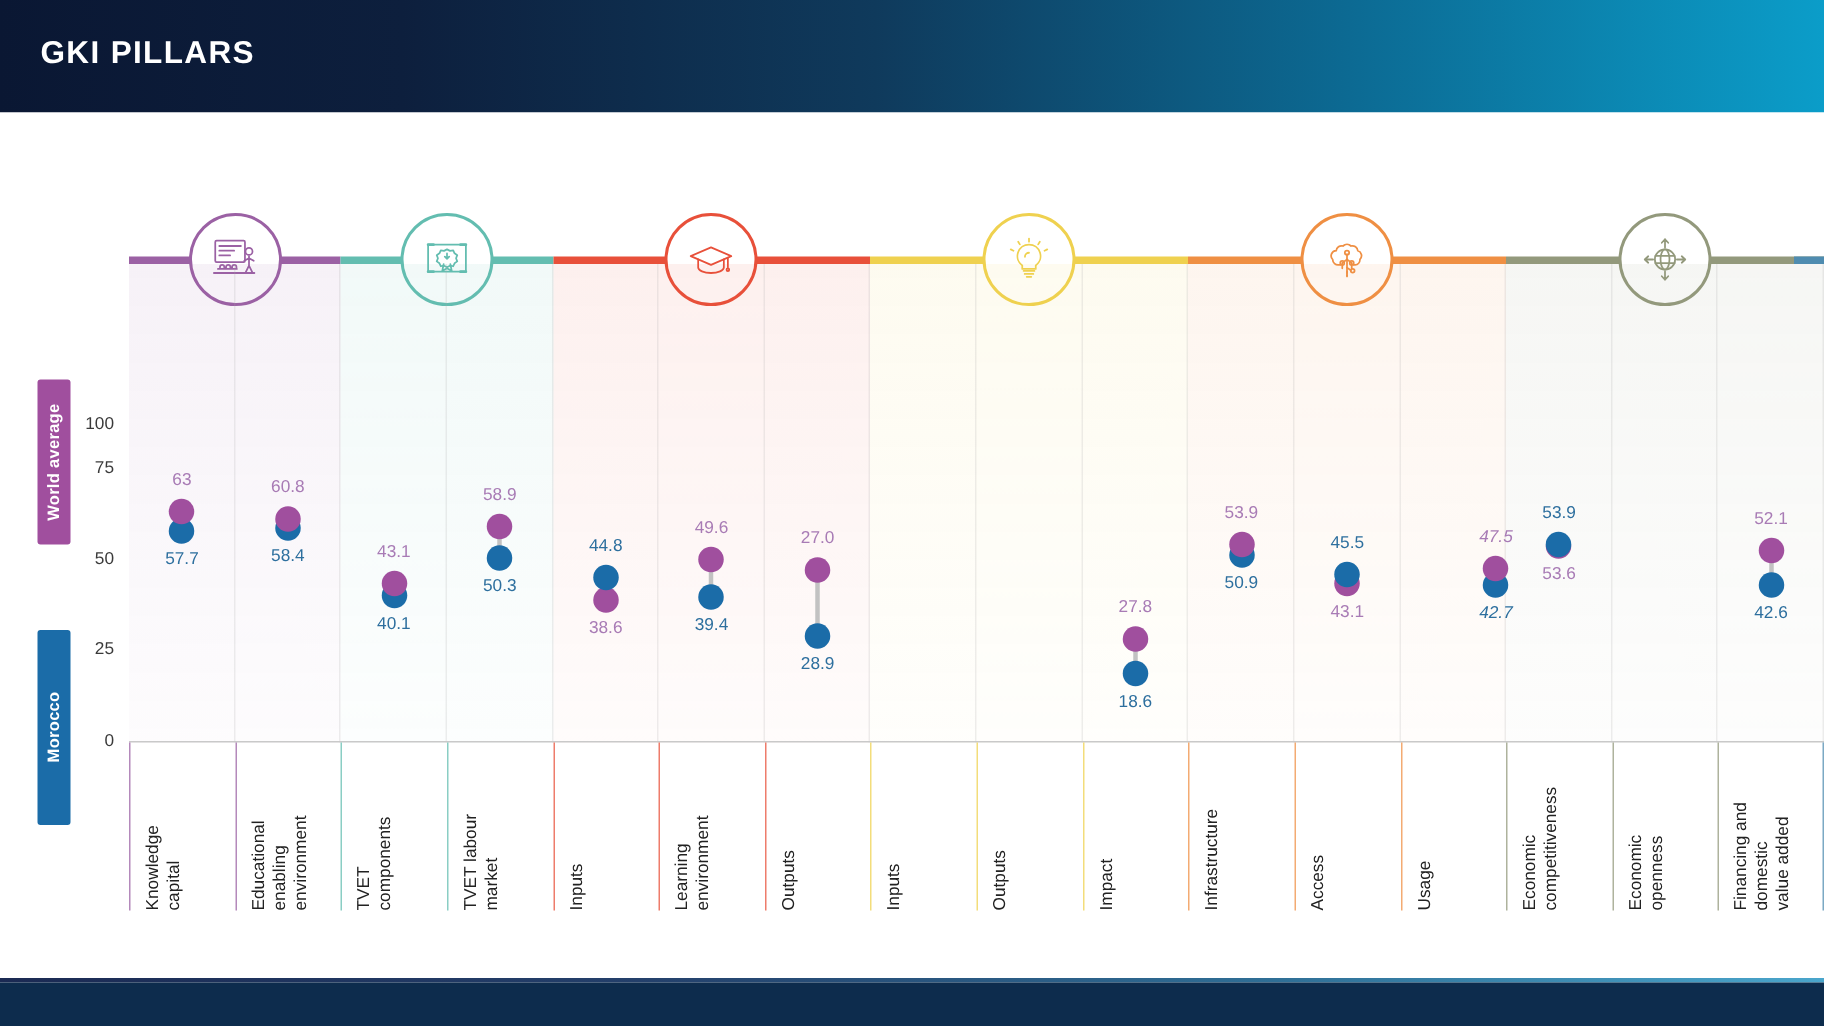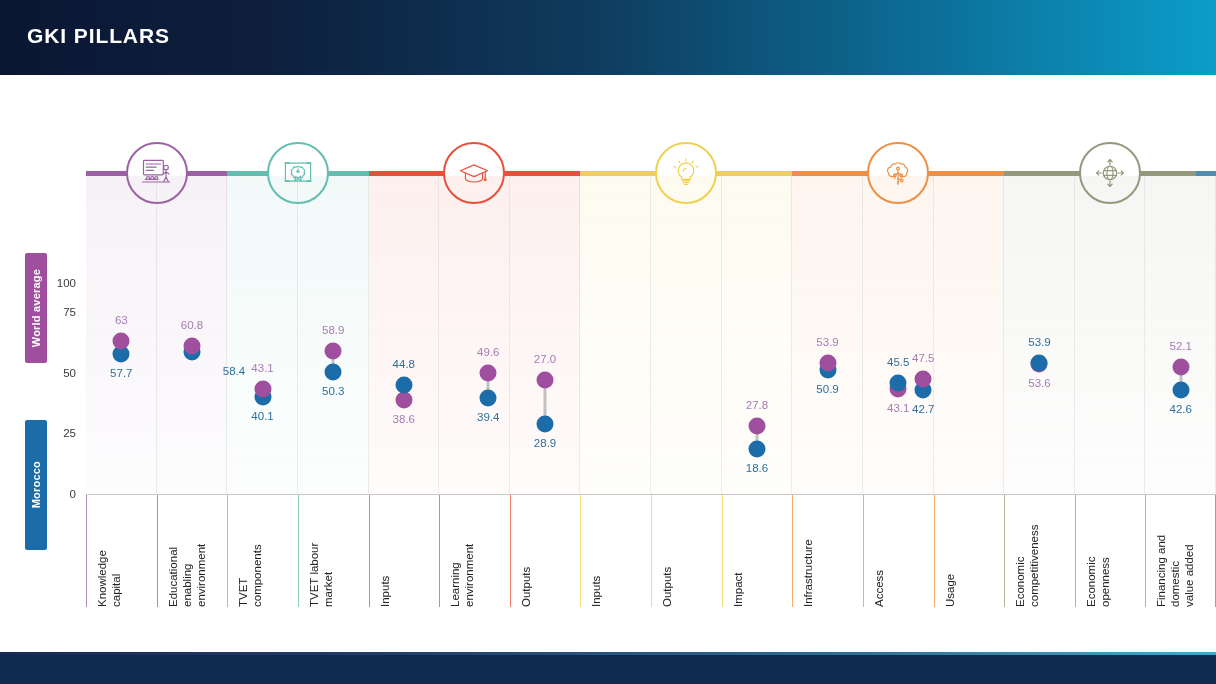--- a/index.html
+++ b/index.html
@@ -210,21 +210,21 @@
         <div class="conn" style="top: 164.91px; height: 12.879px;"></div>
         <div class="dot morocco" style="top: 177.789px;"></div>
         <div class="dot world" style="top: 164.91px;"></div>
         <div class="vlab world" style="top: 137.91px;">63</div>
         <div class="vlab morocco" style="top: 190.789px;">57.7</div>
       </div>
       <div class="marker-group" style="left: 70.625px; width: 70.625px;">
         <div class="dot morocco" style="top: 176.088px;"></div>
         <div class="dot world" style="top: 170.256px;"></div>
         <div class="vlab world" style="top: 143.256px;">60.8</div>
-        <div class="vlab morocco" style="top: 189.088px; margin-left: 42px;">58.4</div>
+        <div class="vlab morocco" style="top: 189.088px;">58.4</div>
       </div>
       <div class="marker-group" style="left: 141.25px; width: 70.625px;">
         <div class="dot morocco" style="top: 220.557px;"></div>
         <div class="dot world" style="top: 213.267px;"></div>
         <div class="vlab world" style="top: 186.267px;">43.1</div>
         <div class="vlab morocco" style="top: 233.557px;">40.1</div>
       </div>
       <div class="marker-group" style="left: 211.875px; width: 70.625px;">
         <div class="conn" style="top: 174.873px; height: 20.898px;"></div>
         <div class="dot morocco" style="top: 195.771px;"></div>
@@ -232,21 +232,21 @@
         <div class="vlab world" style="top: 147.873px;">58.9</div>
         <div class="vlab morocco" style="top: 208.771px;">50.3</div>
       </div>
       <div class="marker-group" style="left: 282.5px; width: 70.625px;">
         <div class="conn" style="top: 209.136px; height: 15.066px;"></div>
         <div class="dot world" style="top: 224.202px;"></div>
         <div class="dot morocco" style="top: 209.136px;"></div>
         <div class="vlab morocco" style="top: 182.136px;">44.8</div>
         <div class="vlab world" style="top: 237.202px;">38.6</div>
       </div>
-      <div class="marker-group" style="left: 367px; width: 70.625px;">
+      <div class="marker-group" style="left: 353px; width: 70.625px;">
         <div class="conn" style="top: 197.472px; height: 24.786px;"></div>
         <div class="dot morocco" style="top: 222.258px;"></div>
         <div class="dot world" style="top: 197.472px;"></div>
         <div class="vlab world" style="top: 170.472px;">49.6</div>
         <div class="vlab morocco" style="top: 235.258px;">39.4</div>
       </div>
       <div class="marker-group" style="left: 423.75px; width: 70.625px;">
         <div class="conn" style="top: 203.547px; height: 44.226px;"></div>
         <div class="dot morocco" style="top: 247.773px;"></div>
         <div class="dot world" style="top: 203.547px;"></div>
@@ -265,21 +265,21 @@
         <div class="dot world" style="top: 187.023px;"></div>
         <div class="vlab world" style="top: 160.023px;">53.9</div>
         <div class="vlab morocco" style="top: 207.313px;">50.9</div>
       </div>
       <div class="marker-group" style="left: 776.875px; width: 70.625px;">
         <div class="dot world" style="top: 213.267px;"></div>
         <div class="dot morocco" style="top: 207.435px;"></div>
         <div class="vlab morocco" style="top: 180.435px;">45.5</div>
         <div class="vlab world" style="top: 226.267px;">43.1</div>
       </div>
-      <div class="marker-group" style="left: 802px; width: 70.625px;">
+      <div class="marker-group" style="left: 876px; width: 70.625px; font-style: italic;">
         <div class="conn" style="top: 202.575px; height: 11.664px;"></div>
         <div class="dot morocco" style="top: 214.239px;"></div>
         <div class="dot world" style="top: 202.575px;"></div>
         <div class="vlab world" style="top: 175.575px;">47.5</div>
         <div class="vlab morocco" style="top: 227.239px;">42.7</div>
       </div>
       <div class="marker-group" style="left: 918.125px; width: 70.625px;">
         <div class="dot world" style="top: 187.752px;"></div>
         <div class="dot morocco" style="top: 187.023px;"></div>
         <div class="vlab morocco" style="top: 160.023px;">53.9</div>

